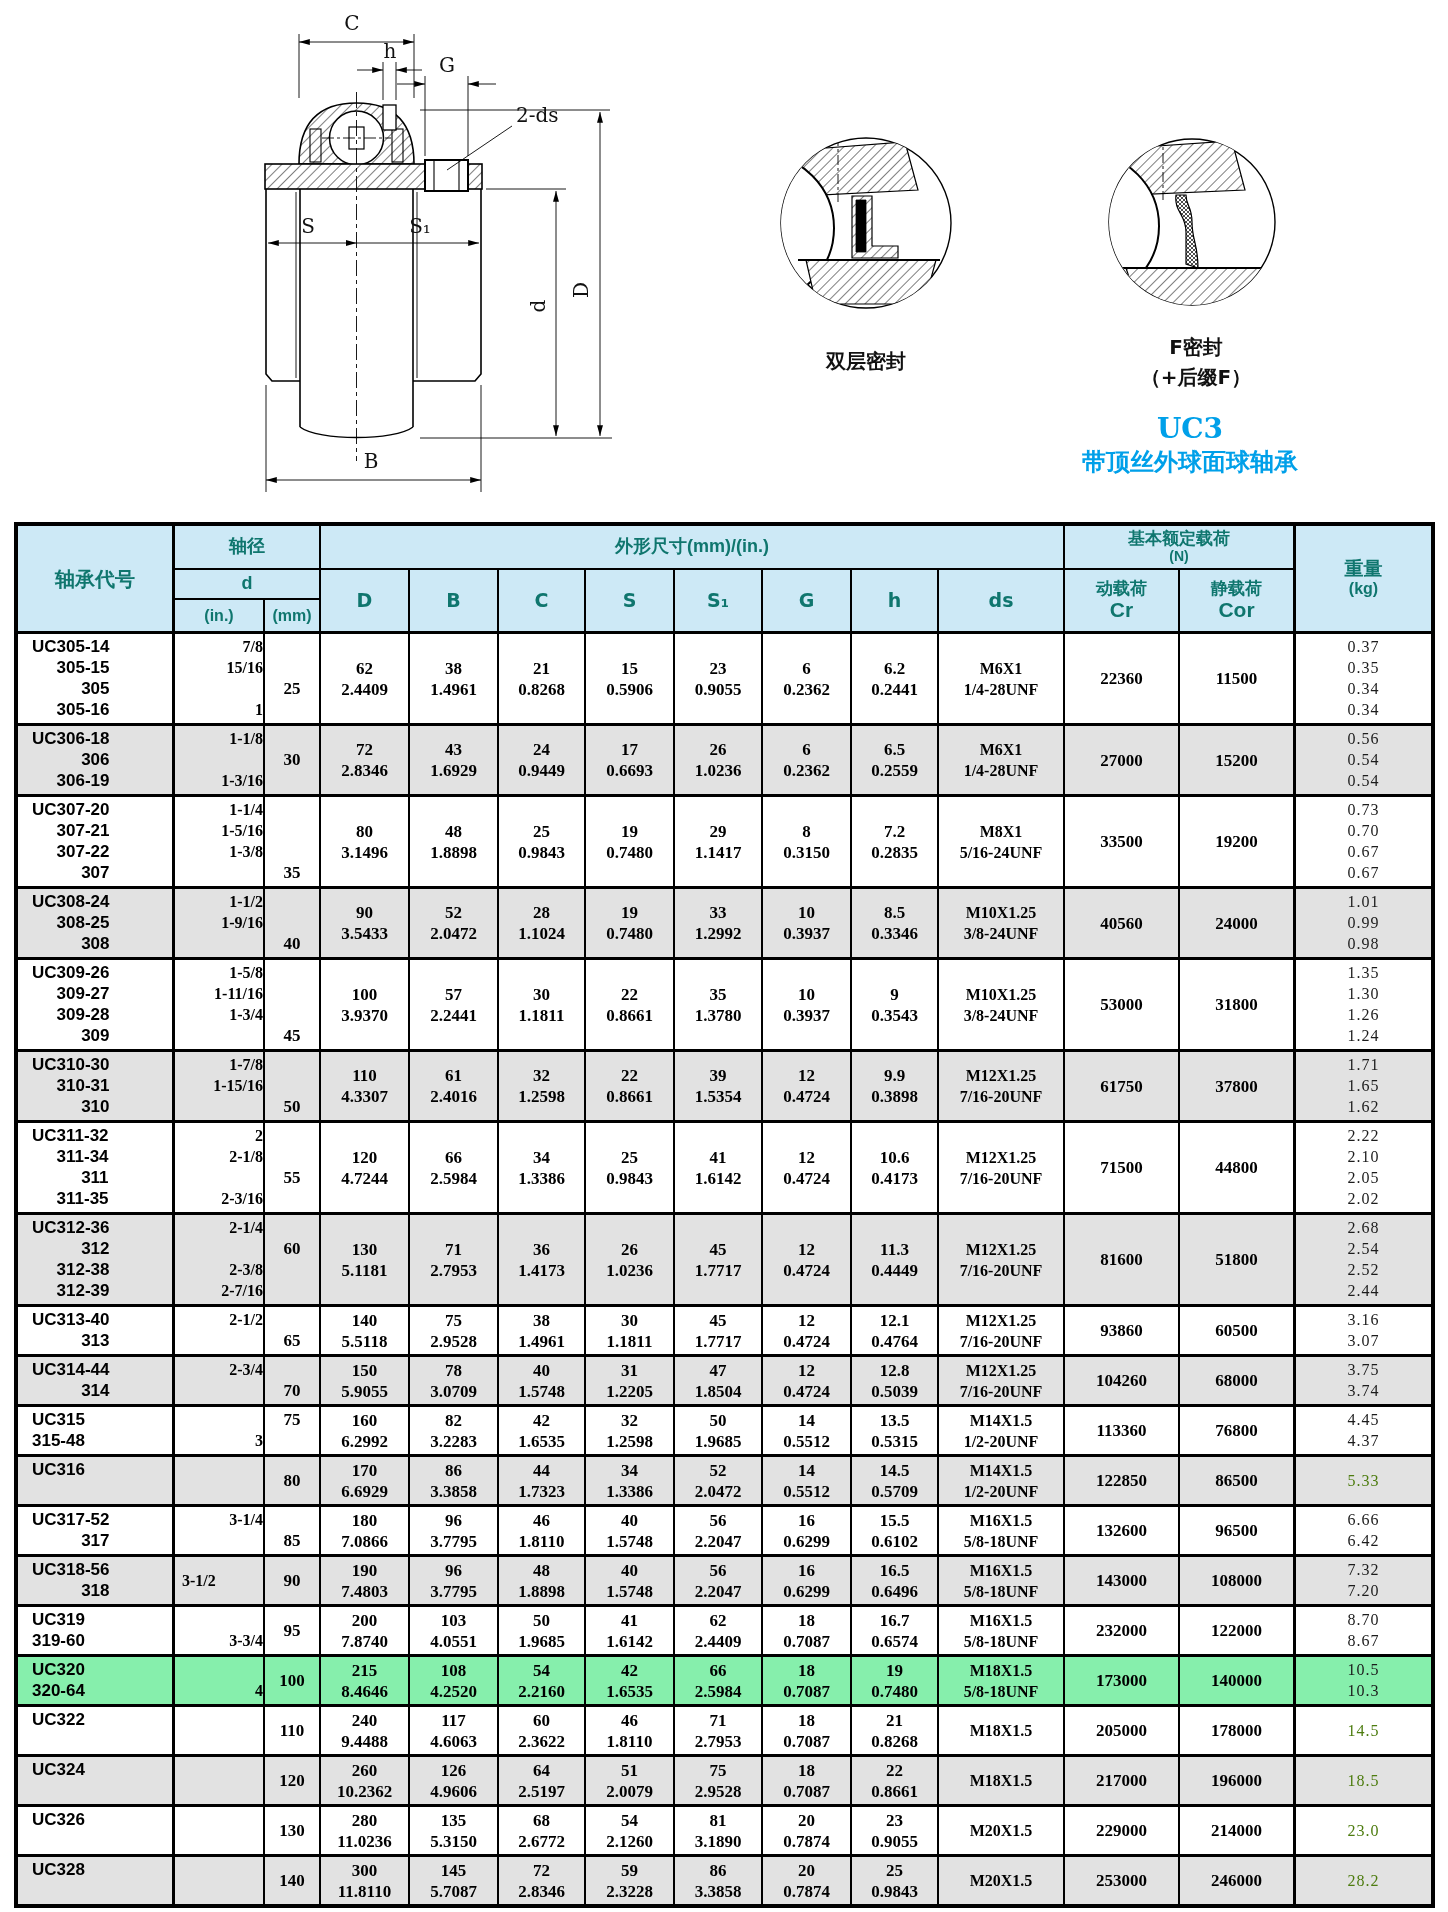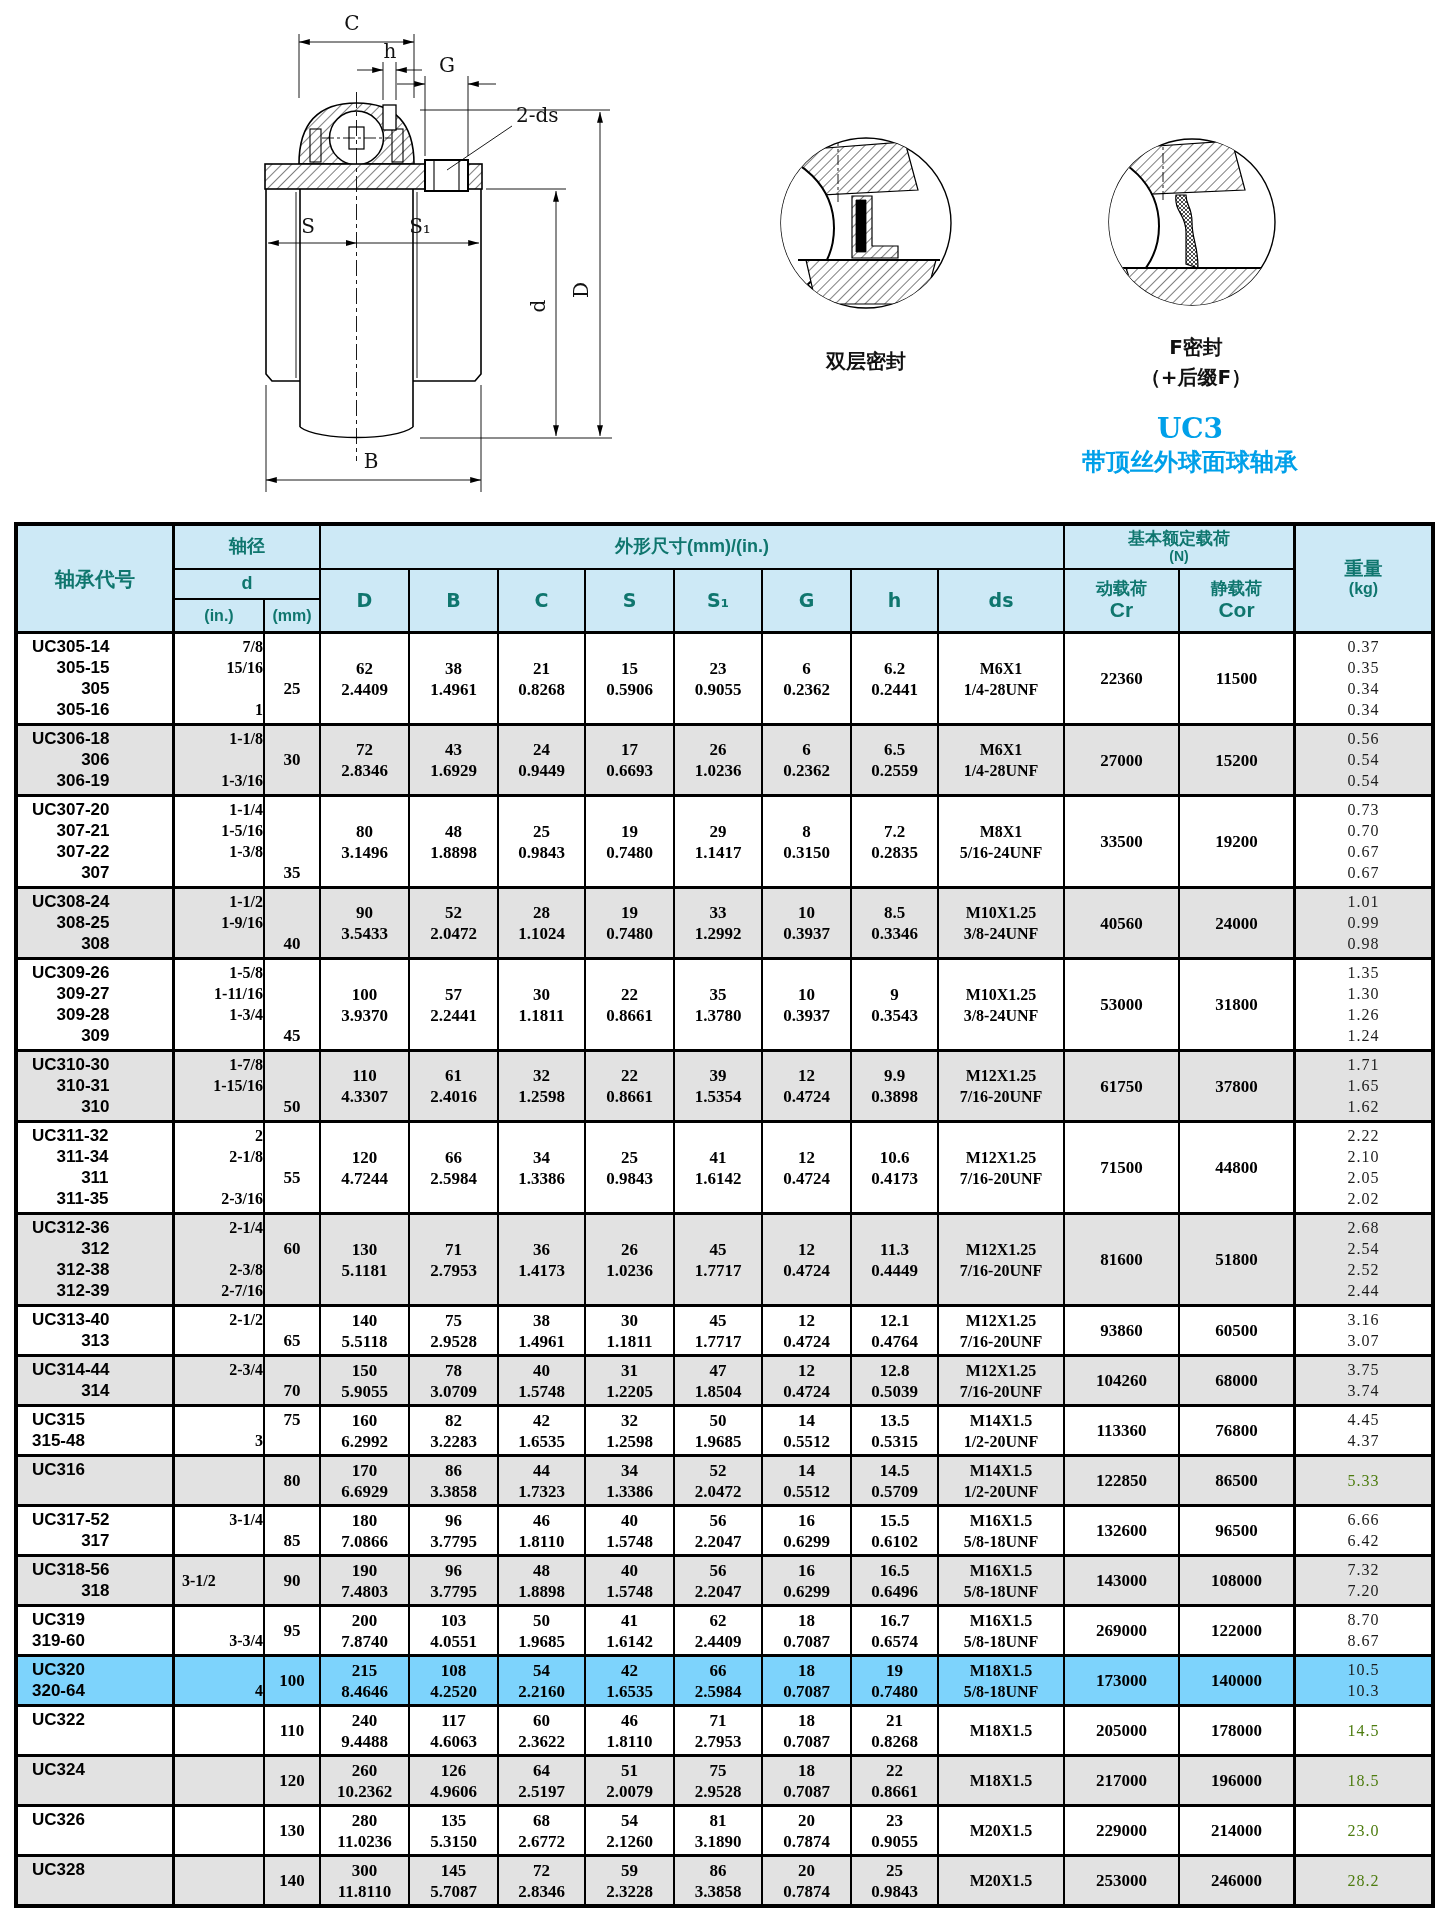--- a/index.html
+++ b/index.html
@@ -1359,33 +1359,33 @@
               <div>0.6574</div>
             </div>
           </div>
           <div class="cell ds-cell br2">
             <div class="vcenter">
               <div>M16X1.5</div>
               <div>5/8-18UNF</div>
             </div>
           </div>
           <div class="cell br2">
-            <div class="vcenter">269000</div>
+            <div class="vcenter">232000</div>
           </div>
           <div class="cell br3">
             <div class="vcenter">122000</div>
           </div>
           <div class="cell">
             <div class="stack wt-stack">
               <div>8.70</div>
               <div>8.67</div>
             </div>
           </div>
         </div>
-        <div class="trow" style="background: #7dd3fc; min-height: 47px;">
+        <div class="trow" style="background: #86efac; min-height: 47px;">
           <div class="cell code-cell br3"><div class="code-block stack"><div>UC320</div><div>320-64</div></div></div>
           <div class="cell br2">
             <div class="stack din-stack">
               <div>&nbsp;</div>
               <div>4</div>
             </div>
           </div>
           <div class="cell br2">
             <div class="vcenter">100</div>
           </div>

